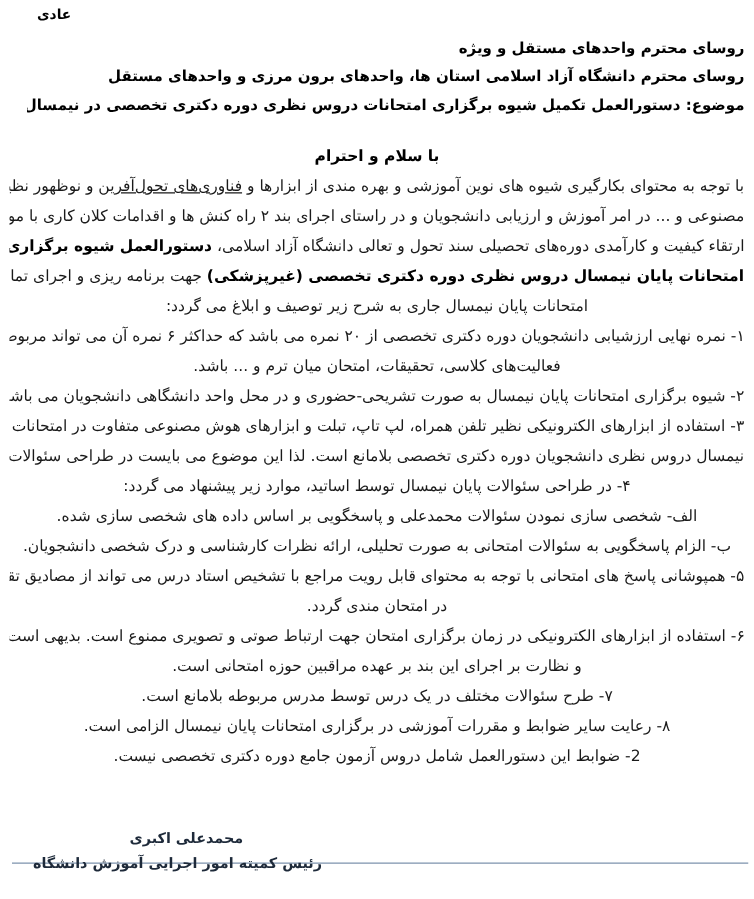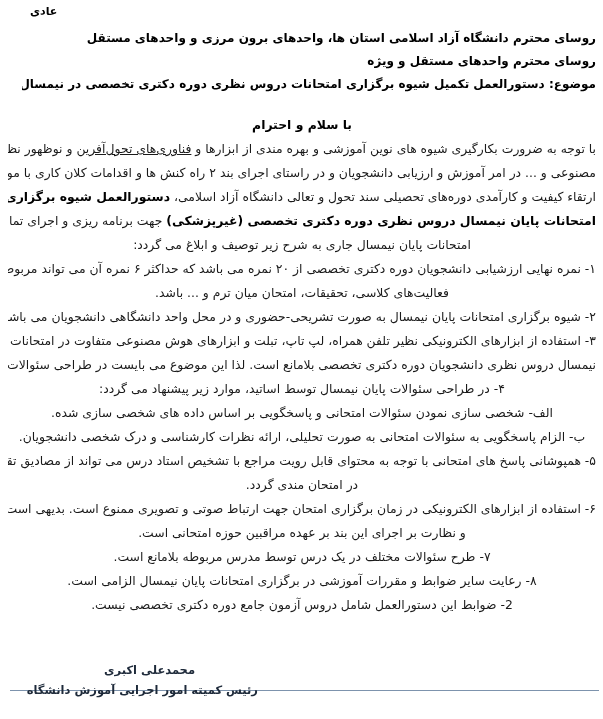--- a/index.html
+++ b/index.html
@@ -38,48 +38,48 @@
   }
 </style>
 </head>
 <body>
 
 <div class="page">
 
   <div class="classification">عادی</div>
 
   <div class="letter-header">
+    <div class="h-line">روسای محترم واحدهای مستقل و ویژه</div>
     <div class="h-line">روسای محترم دانشگاه آزاد اسلامی استان ها، واحدهای برون مرزی و واحدهای مستقل</div>
-    <div class="h-line">روسای محترم واحدهای مستقل و ویژه</div>
     <div class="h-line">موضوع: دستورالعمل تکمیل شیوه برگزاری امتحانات دروس نظری دوره دکتری تخصصی در نیمسال دوم ۱۴۰۴-۱۴۰۳</div>
   </div>
 
   <div class="letter-body">
     <div class="line bold">با سلام و احترام</div>
 
-    <div class="line fill"><span>با توجه به ضرورت بکارگیری شیوه های نوین آموزشی و بهره مندی از ابزارها و </span><span class="u">فناوری‌های تحول‌آفرین</span><span> و نوظهور نظیر هوش</span></div>
+    <div class="line fill"><span>با توجه به محتوای بکارگیری شیوه های نوین آموزشی و بهره مندی از ابزارها و </span><span class="u">فناوری‌های تحول‌آفرین</span><span> و نوظهور نظیر هوش</span></div>
 
     <div class="line fill">مصنوعی و ... در امر آموزش و ارزیابی دانشجویان و در راستای اجرای بند ۲ راه کنش ها و اقدامات کلان کاری با موضوع</div>
 
     <div class="line fill"><span>ارتقاء کیفیت و کارآمدی دوره‌های تحصیلی سند تحول و تعالی دانشگاه آزاد اسلامی، </span><span class="bold">دستورالعمل شیوه برگزاری</span></div>
 
     <div class="line fill"><span class="bold">امتحانات پایان نیمسال دروس نظری دوره دکتری تخصصی (غیرپزشکی)</span><span> جهت برنامه ریزی و اجرای تمامی</span></div>
 
     <div class="line">امتحانات پایان نیمسال جاری به شرح زیر توصیف و ابلاغ می گردد:</div>
 
     <div class="line fill">۱- نمره نهایی ارزشیابی دانشجویان دوره دکتری تخصصی از ۲۰ نمره می باشد که حداکثر ۶ نمره آن می تواند مربوط به</div>
     <div class="line">فعالیت‌های کلاسی، تحقیقات، امتحان میان ترم و ... باشد.</div>
 
     <div class="line">۲- شیوه برگزاری امتحانات پایان نیمسال به صورت تشریحی-حضوری و در محل واحد دانشگاهی دانشجویان می باشد.</div>
 
     <div class="line fill">۳- استفاده از ابزارهای الکترونیکی نظیر تلفن همراه، لپ تاپ، تبلت و ابزارهای هوش مصنوعی متفاوت در امتحانات پایان</div>
     <div class="line fill">نیمسال دروس نظری دانشجویان دوره دکتری تخصصی بلامانع است. لذا این موضوع می بایست در طراحی سئوالات امتحانی</div>
 
     <div class="line">۴- در طراحی سئوالات پایان نیمسال توسط اساتید، موارد زیر پیشنهاد می گردد:</div>
-    <div class="line">الف- شخصی سازی نمودن سئوالات امتحانی و پاسخگویی بر اساس داده های شخصی سازی شده.</div>
+    <div class="line">الف- شخصی سازی نمودن سئوالات محمدعلی و پاسخگویی بر اساس داده های شخصی سازی شده.</div>
     <div class="line">ب- الزام پاسخگویی به سئوالات امتحانی به صورت تحلیلی، ارائه نظرات کارشناسی و درک شخصی دانشجویان.</div>
 
     <div class="line fill">۵- همپوشانی پاسخ های امتحانی با توجه به محتوای قابل رویت مراجع با تشخیص استاد درس می تواند از مصادیق تقلب</div>
     <div class="line">در امتحان مندی گردد.</div>
 
     <div class="line fill">۶- استفاده از ابزارهای الکترونیکی در زمان برگزاری امتحان جهت ارتباط صوتی و تصویری ممنوع است. بدیهی است کنترل</div>
     <div class="line">و نظارت بر اجرای این بند بر عهده مراقبین حوزه امتحانی است.</div>
 
     <div class="line">۷- طرح سئوالات مختلف در یک درس توسط مدرس مربوطه بلامانع است.</div>
     <div class="line">۸- رعایت سایر ضوابط و مقررات آموزشی در برگزاری امتحانات پایان نیمسال الزامی است.</div>

